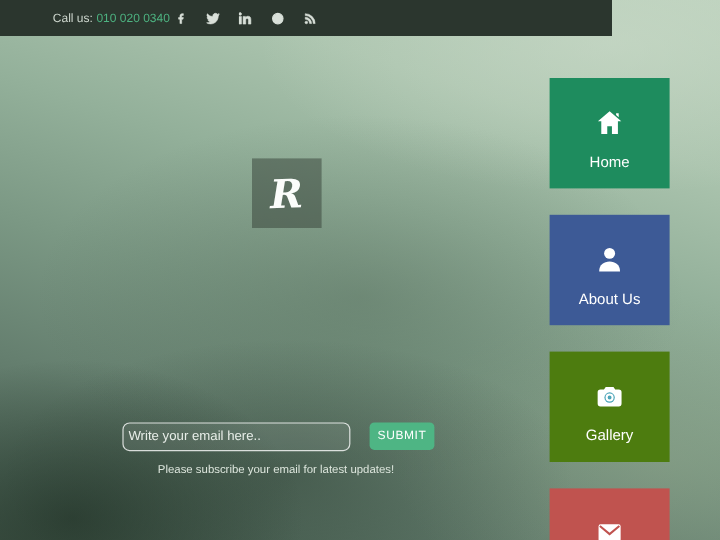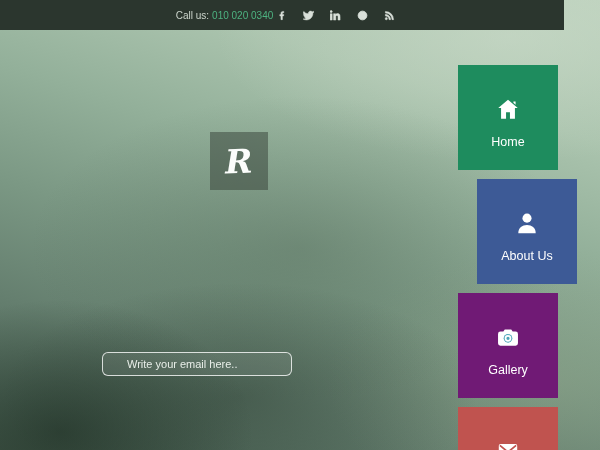--- a/index.html
+++ b/index.html
@@ -17,24 +17,24 @@
       radial-gradient(46% 42% at 10% 96%, rgba(26,42,31,0.62), rgba(26,42,31,0) 70%),
       radial-gradient(55% 35% at 40% 88%, rgba(41,58,47,0.45), rgba(41,58,47,0) 72%),
       radial-gradient(60% 45% at 50% 55%, rgba(74,96,80,0.35), rgba(74,96,80,0) 75%),
       radial-gradient(70% 40% at 85% 8%, rgba(205,220,203,0.55), rgba(205,220,203,0) 70%),
       radial-gradient(50% 40% at 92% 85%, rgba(150,170,140,0.35), rgba(150,170,140,0) 75%),
       linear-gradient(198deg, #bad0bb 0%, #abc4ae 22%, #93b09a 40%, #7b9884 58%, #657f6f 76%, #50685a 92%, #475d4f 100%);
   }
 
   
   .topbar{
-    position:absolute;left:0;top:0;width:564px;height:30px;
+    position:absolute;left:0;top:0;width:510px;height:30px;
     background:#2b362e;
-    display:flex;align-items:center;justify-content:center;
-    padding:0 22px 0 32px;box-sizing:border-box;
+    display:flex;align-items:center;justify-content:flex-start;
+    padding:0 22px 0 44px;box-sizing:border-box;
   }
   .call{font-size:10px;color:#cdd6cd;}
   .call .phone{color:#4db381;text-decoration:none;margin-left:3px;cursor:pointer;}
   .social{display:flex;align-items:center;gap:10px;}
   .social .sicon{
     width:17px;height:17px;display:flex;align-items:center;justify-content:center;
     color:#d9e0d9;cursor:pointer;
   }
   .social svg{width:11px;height:11px;fill:#d9e0d9;stroke:#d9e0d9;}
 
@@ -60,38 +60,38 @@
     position:absolute;left:25px;top:262px;width:410px;margin:0;
     text-align:center;color:#e3ebe3;font-size:12.5px;line-height:17px;
   }
   .para .link{color:#a2c94a;text-decoration:none;cursor:pointer;}
 
   
   .email-input{
     position:absolute;left:102px;top:352px;width:190px;height:24px;
     box-sizing:border-box;border:1px solid rgba(255,255,255,0.78);
     border-radius:6px;background:rgba(255,255,255,0.08);
-    color:#ffffff;font-size:11px;padding:0 24px;outline:none;
+    color:#ffffff;font-size:11px;padding:0 4px;outline:none;
     font-family:"Liberation Sans",sans-serif;
   }
   .email-input::placeholder{color:#f0f5f0;opacity:0.95;}
   .submit-btn{
     position:absolute;left:308px;top:352px;width:54px;height:23px;
     border:none;border-radius:4px;background:#4eb584;color:#ffffff;
     font-size:10px;letter-spacing:0.5px;cursor:pointer;
     font-family:"Liberation Sans",sans-serif;
   }
   .note{
     position:absolute;left:0;top:386px;width:460px;
     text-align:center;color:#dde6dd;font-size:9.5px;
   }
 
   
   .tile{
-    position:absolute;left:458px;width:100px;height:105px;
+    position:absolute;left:458px;width:100px;height:92px;
     display:flex;flex-direction:column;align-items:center;justify-content:center;
     padding-top:10px;box-sizing:border-box;
     color:#ffffff;text-decoration:none;cursor:pointer;
   }
   .tile svg{width:26px;height:26px;margin-bottom:13px;}
   .tile-label{font-size:12.5px;height:15px;line-height:15px;}
   .tile-home{top:65px;}
   .tile-about{top:179px;}
   .tile-gallery{top:293px;}
   .tile-contact{top:407px;}
@@ -138,36 +138,38 @@
     </div>
   </header>
 
   <div class="logo">
     <span>R</span>
   </div>
 
 
 
   <input class="email-input" type="text" placeholder="Write your email here.." style="">
+  <button class="submit-btn">SUBMIT</button>
+  <div class="note">Please subscribe your email for latest updates!</div>
 
   <nav>
     <a class="tile tile-home" style="background-color: rgb(30, 140, 94);">
       <svg viewBox="0 0 24 24" fill="#ffffff">
           <path d="M12 3.5l9 7.6h-2.6V21h-4.6v-6h-3.6v6H5.6V11.1H3l9-7.6zM17 5h2v3l-2-1.7V5z"></path>
         </svg>
       <span class="tile-label">Home</span>
     </a>
-    <a class="tile tile-about" style="background-color: rgb(61, 90, 150); margin-left: 19px;">
+    <a class="tile tile-about" style="background-color: rgb(61, 90, 150);">
       <svg viewBox="0 0 24 24" fill="#ffffff">
           <circle cx="12" cy="7.5" r="4.2"></circle>
           <path d="M4 21c0-4.5 3.6-7.2 8-7.2s8 2.7 8 7.2v.5H4V21z"></path>
         </svg>
       <span class="tile-label">About Us</span>
     </a>
-    <a class="tile tile-gallery" style="background-color: #701a75;">
+    <a class="tile tile-gallery" style="background-color: #4d7c0f;">
       <svg viewBox="0 0 24 24">
           <path fill="#ffffff" d="M9 5h6l1.3 2H19a2.2 2.2 0 012.2 2.2v8.6A2.2 2.2 0 0119 20H5a2.2 2.2 0 01-2.2-2.2V9.2A2.2 2.2 0 015 7h2.7L9 5z"></path>
           <circle cx="12" cy="13.2" r="4" fill="#4aa4b8"></circle>
           <circle cx="12" cy="13.2" r="2.3" fill="none" stroke="#ffffff" stroke-width="1.6"></circle>
         </svg>
       <span class="tile-label">Gallery</span>
     </a>
     <a class="tile tile-contact" style="background-color: rgb(192, 83, 79);">
       <svg viewBox="0 0 24 24">
           <rect x="3.5" y="5.5" width="17" height="13" rx="1.6" fill="#ffffff"></rect>

